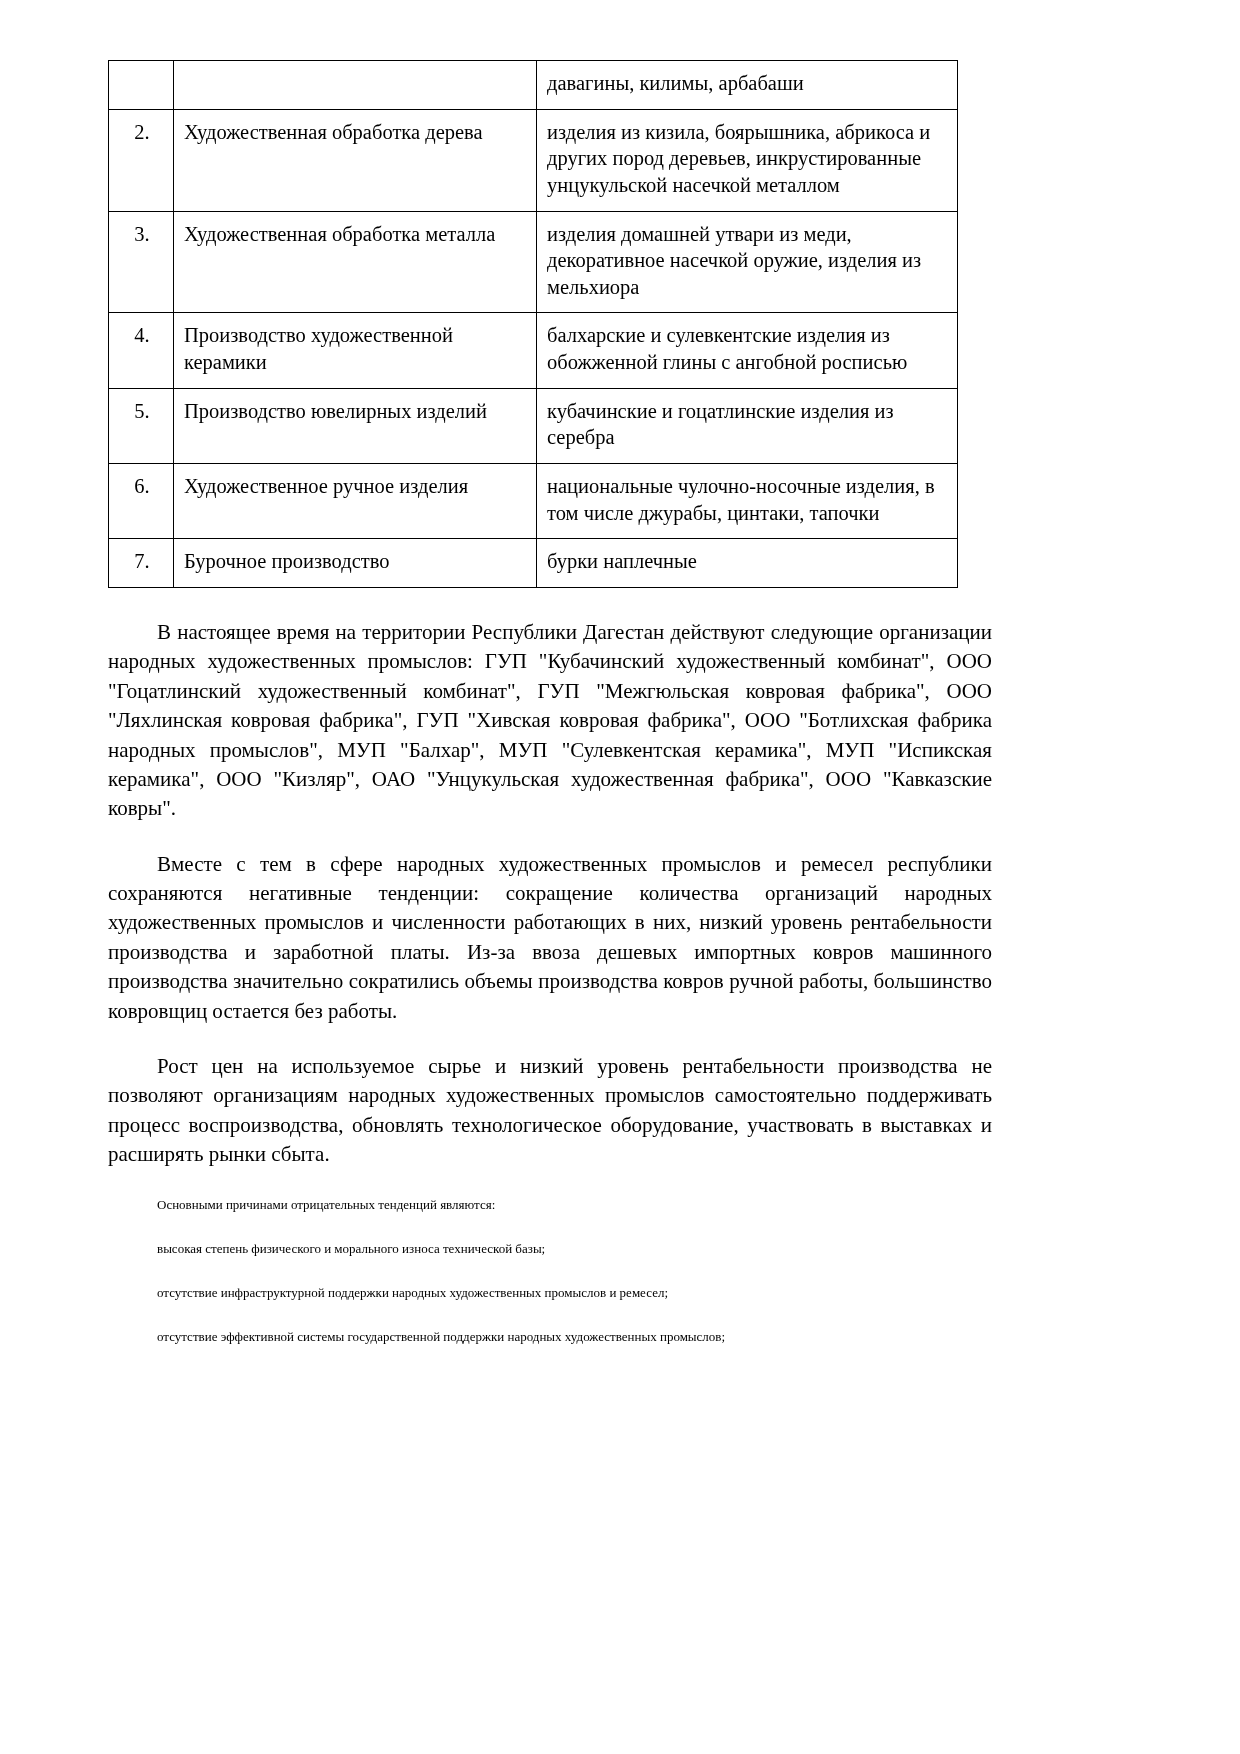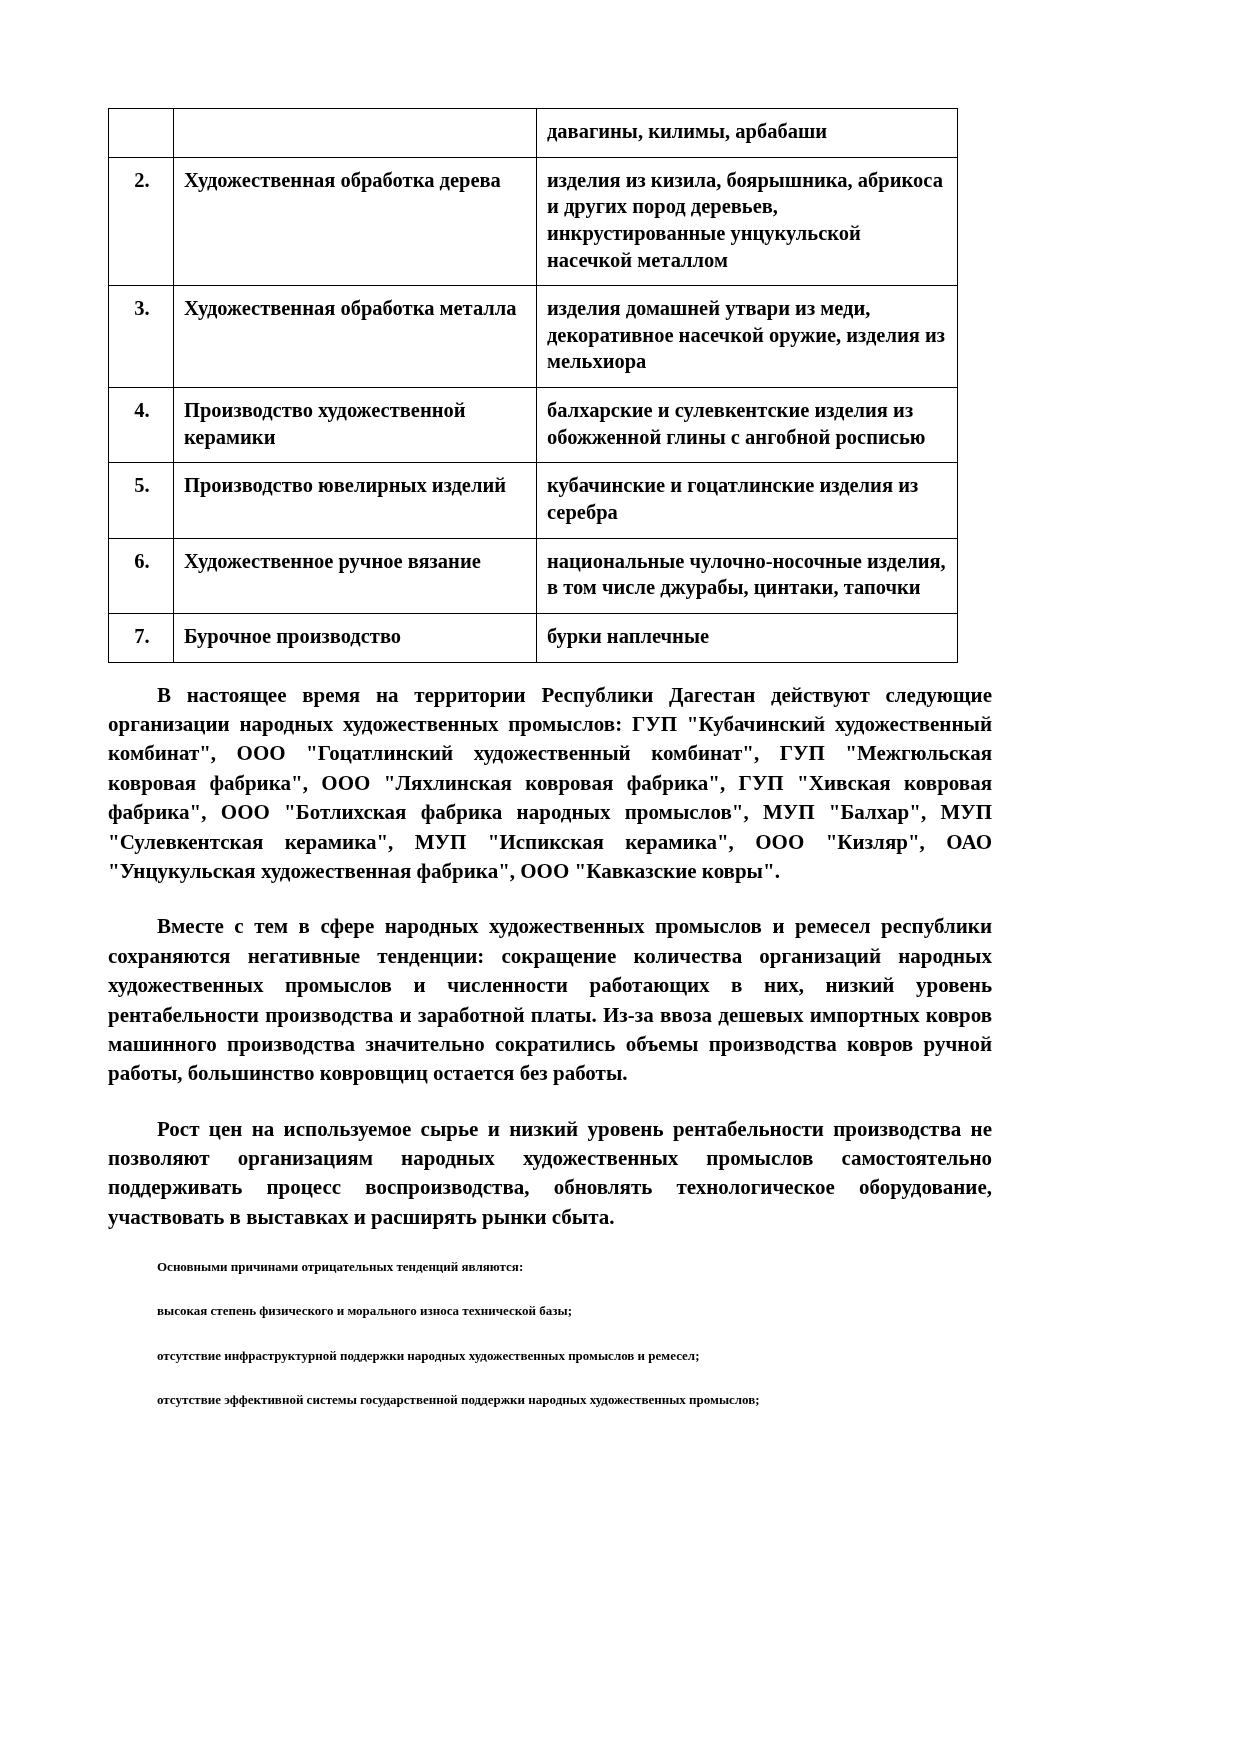--- a/index.html
+++ b/index.html
@@ -14,22 +14,21 @@
     font-family: "Liberation Serif", "DejaVu Serif", serif;
     color: #000000;
     overflow: hidden;
   }
 
   .page {
     position: relative;
     width: 1084px;
     height: 1754px;
     box-sizing: border-box;
-    padding: 108px 92px 0 108px;
-    font-weight: bold;
+    padding: 60px 92px 0 108px;
   }
 
   
   table.crafts-table {
     width: 832px;
     border-collapse: collapse;
     table-layout: fixed;
     margin: 0 0 0 0;
   }
   table.crafts-table td {
@@ -50,21 +49,21 @@
   }
   td.col-desc {
     width: 402px;
   }
   .cell-pad-bottom {
     padding-bottom: 26px;
   }
 
   
   .body-text {
-    margin-top: 18px;
+    margin-top: 30px;
   }
   p.para {
     margin: 0 0 26px 0;
     font-size: 21px;
     line-height: 1.40;
     text-align: justify;
     text-indent: 49px;
     text-justify: inter-word;
   }
   p.para:last-child {
@@ -114,21 +113,21 @@
       </tr>
 
       <tr>
         <td class="col-num">5.</td>
         <td class="col-name">Производство ювелирных изделий</td>
         <td class="col-desc">кубачинские и гоцатлинские изделия из серебра</td>
       </tr>
 
       <tr>
         <td class="col-num">6.</td>
-        <td class="col-name">Художественное ручное вязание</td>
+        <td class="col-name">Художественное ручное изделия</td>
         <td class="col-desc">национальные чулочно-носочные изделия, в том числе джурабы, цинтаки, тапочки</td>
       </tr>
 
       <tr>
         <td class="col-num">7.</td>
         <td class="col-name">Бурочное производство</td>
         <td class="col-desc">бурки наплечные</td>
       </tr>
 
     </tbody>

